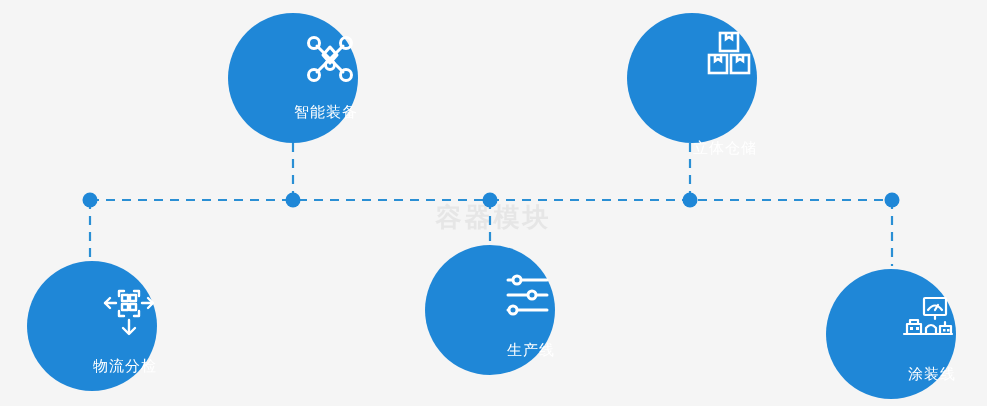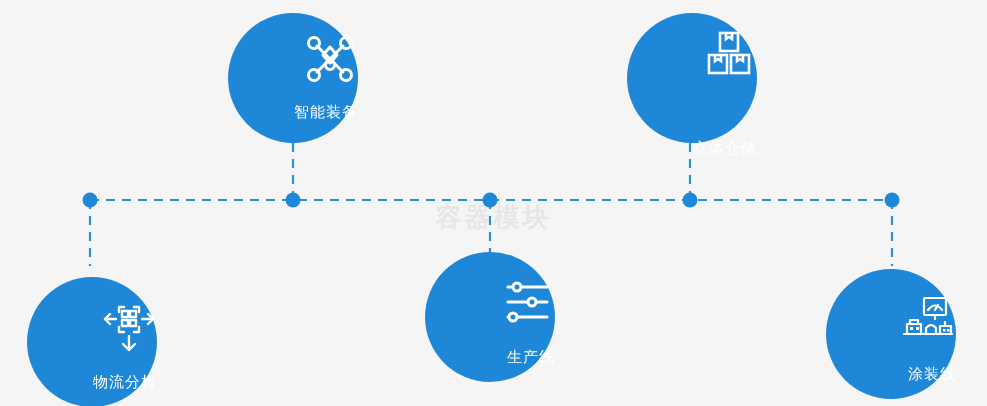--- a/index.html
+++ b/index.html
@@ -82,22 +82,22 @@
   .node.top .icon-wrap { margin-top: 18px; }
   .node.top .node-label { margin-top: 18px; }
 
   
   .node.bottom .icon-wrap { margin-top: 22px; }
   .node.bottom .node-label { margin-top: 20px; }
 
   
   #node-smart-equipment { left: 228px; top: 13px; }
   #node-stereo-warehouse { left: 627px; top: 13px; gap: 44px; }
-  #node-logistics-sorting { left: 27px; top: 277px; }
-  #node-production-line { left: 425px; top: 252px; }
+  #node-logistics-sorting { left: 27px; top: 261px; }
+  #node-production-line { left: 425px; top: 245px; }
   #node-painting-line { left: 826px; top: 269px; font-family: Liberation Serif, serif; }
 
   svg { display: block; }
 </style>
 </head>
 <body>
 
 <div id="stage">
 
   <div class="watermark">容器模块</div>

